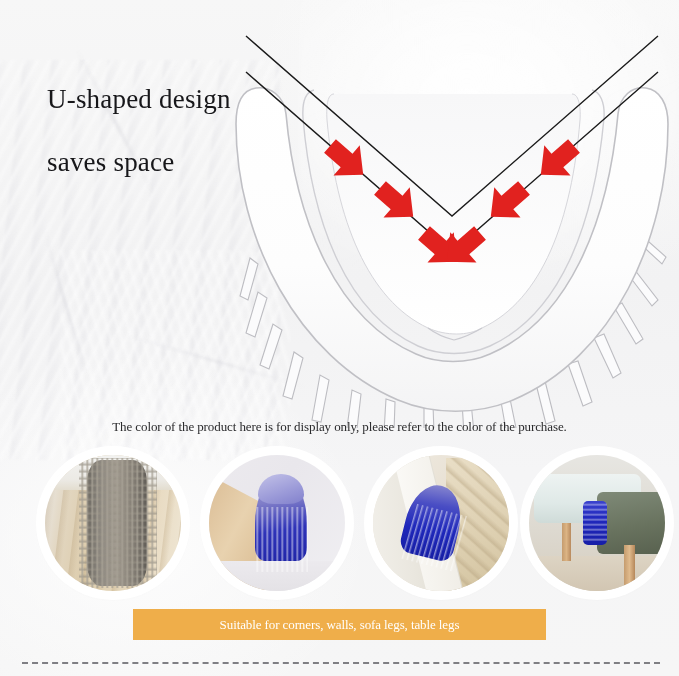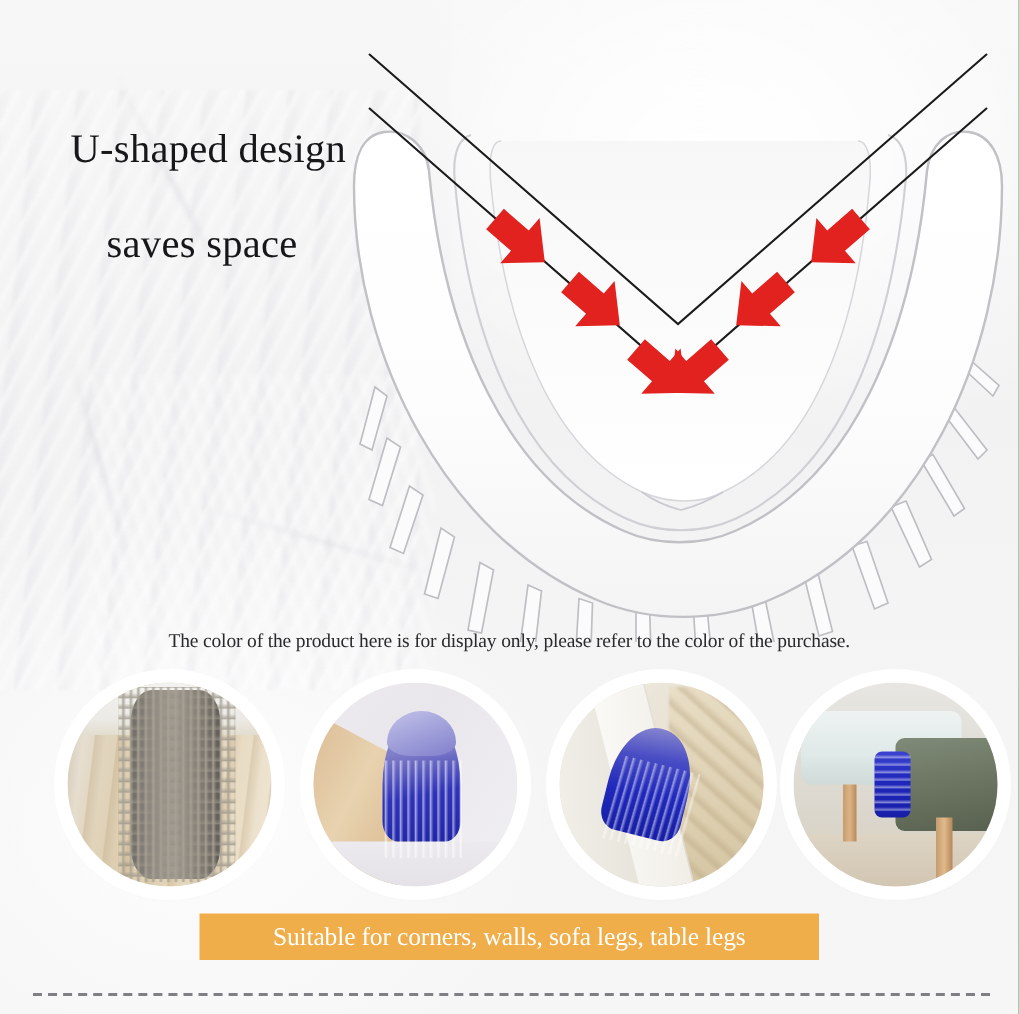--- a/index.html
+++ b/index.html
@@ -88,21 +88,21 @@
     top: 68px;
     width: 300px;
     color: #17171a;
     font-family: "Liberation Serif", serif;
     font-size: 27px;
     line-height: 63px;
     letter-spacing: .2px;
     font-weight: 400;
     white-space: nowrap;
   }
-  .headline .l2 { display: block; margin-left: 24px; }
+  .headline .l2 { display: block; }
 
   
   .product-wrap {
     position: absolute;
     left: 228px;
     top: 28px;
     width: 448px;
     height: 400px;
   }
   .product-wrap svg { display: block; }
@@ -334,21 +334,21 @@
     width: 413px;
     height: 31px;
     background: #efae4a;
     display: flex;
     align-items: center;
     justify-content: center;
   }
   .banner-text {
     color: #ffffff;
     font-family: "Liberation Serif", serif;
-    font-size: 17px;
+    font-size: 13px;
     letter-spacing: -0.1px;
     white-space: nowrap;
   }
 
   
   .divider {
     position: absolute;
     left: 22px;
     top: 662px;
     width: 638px;

